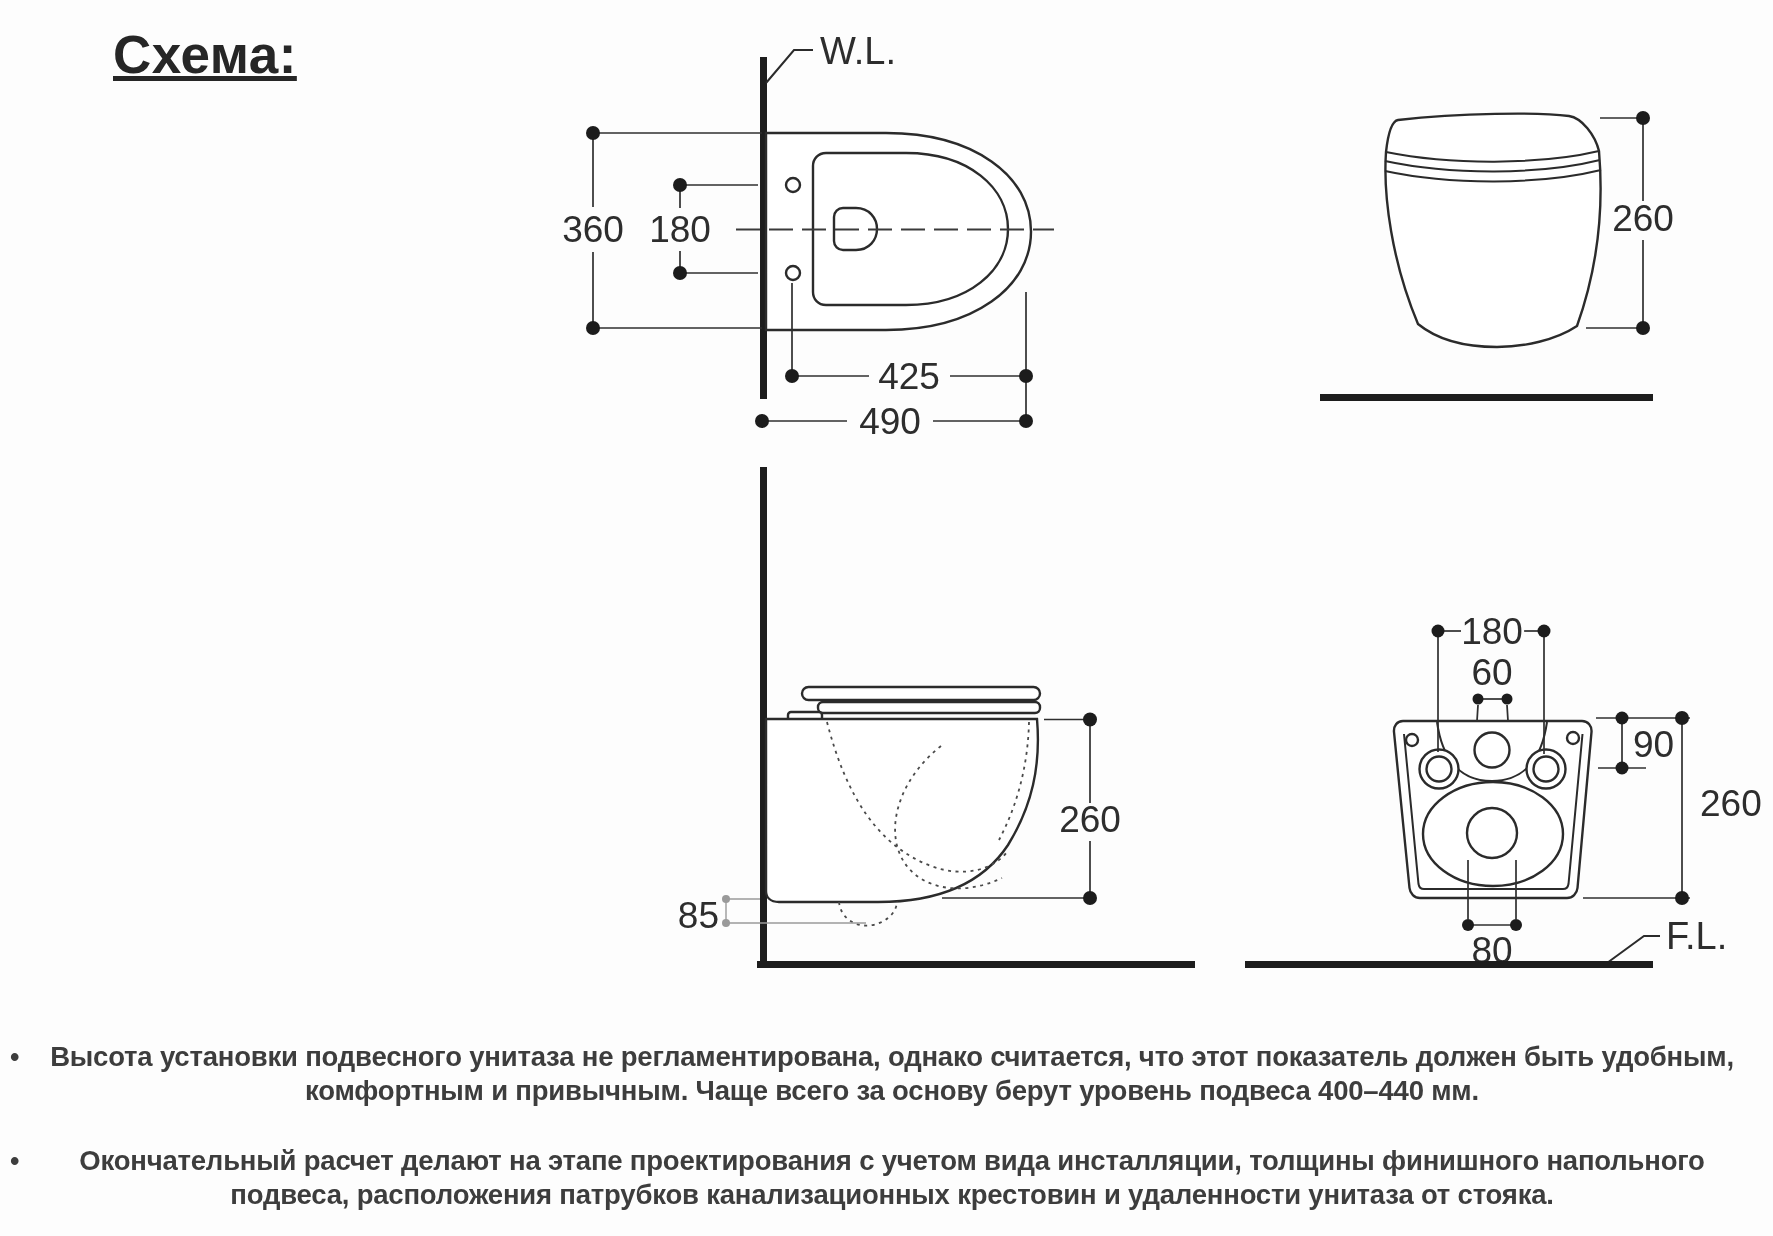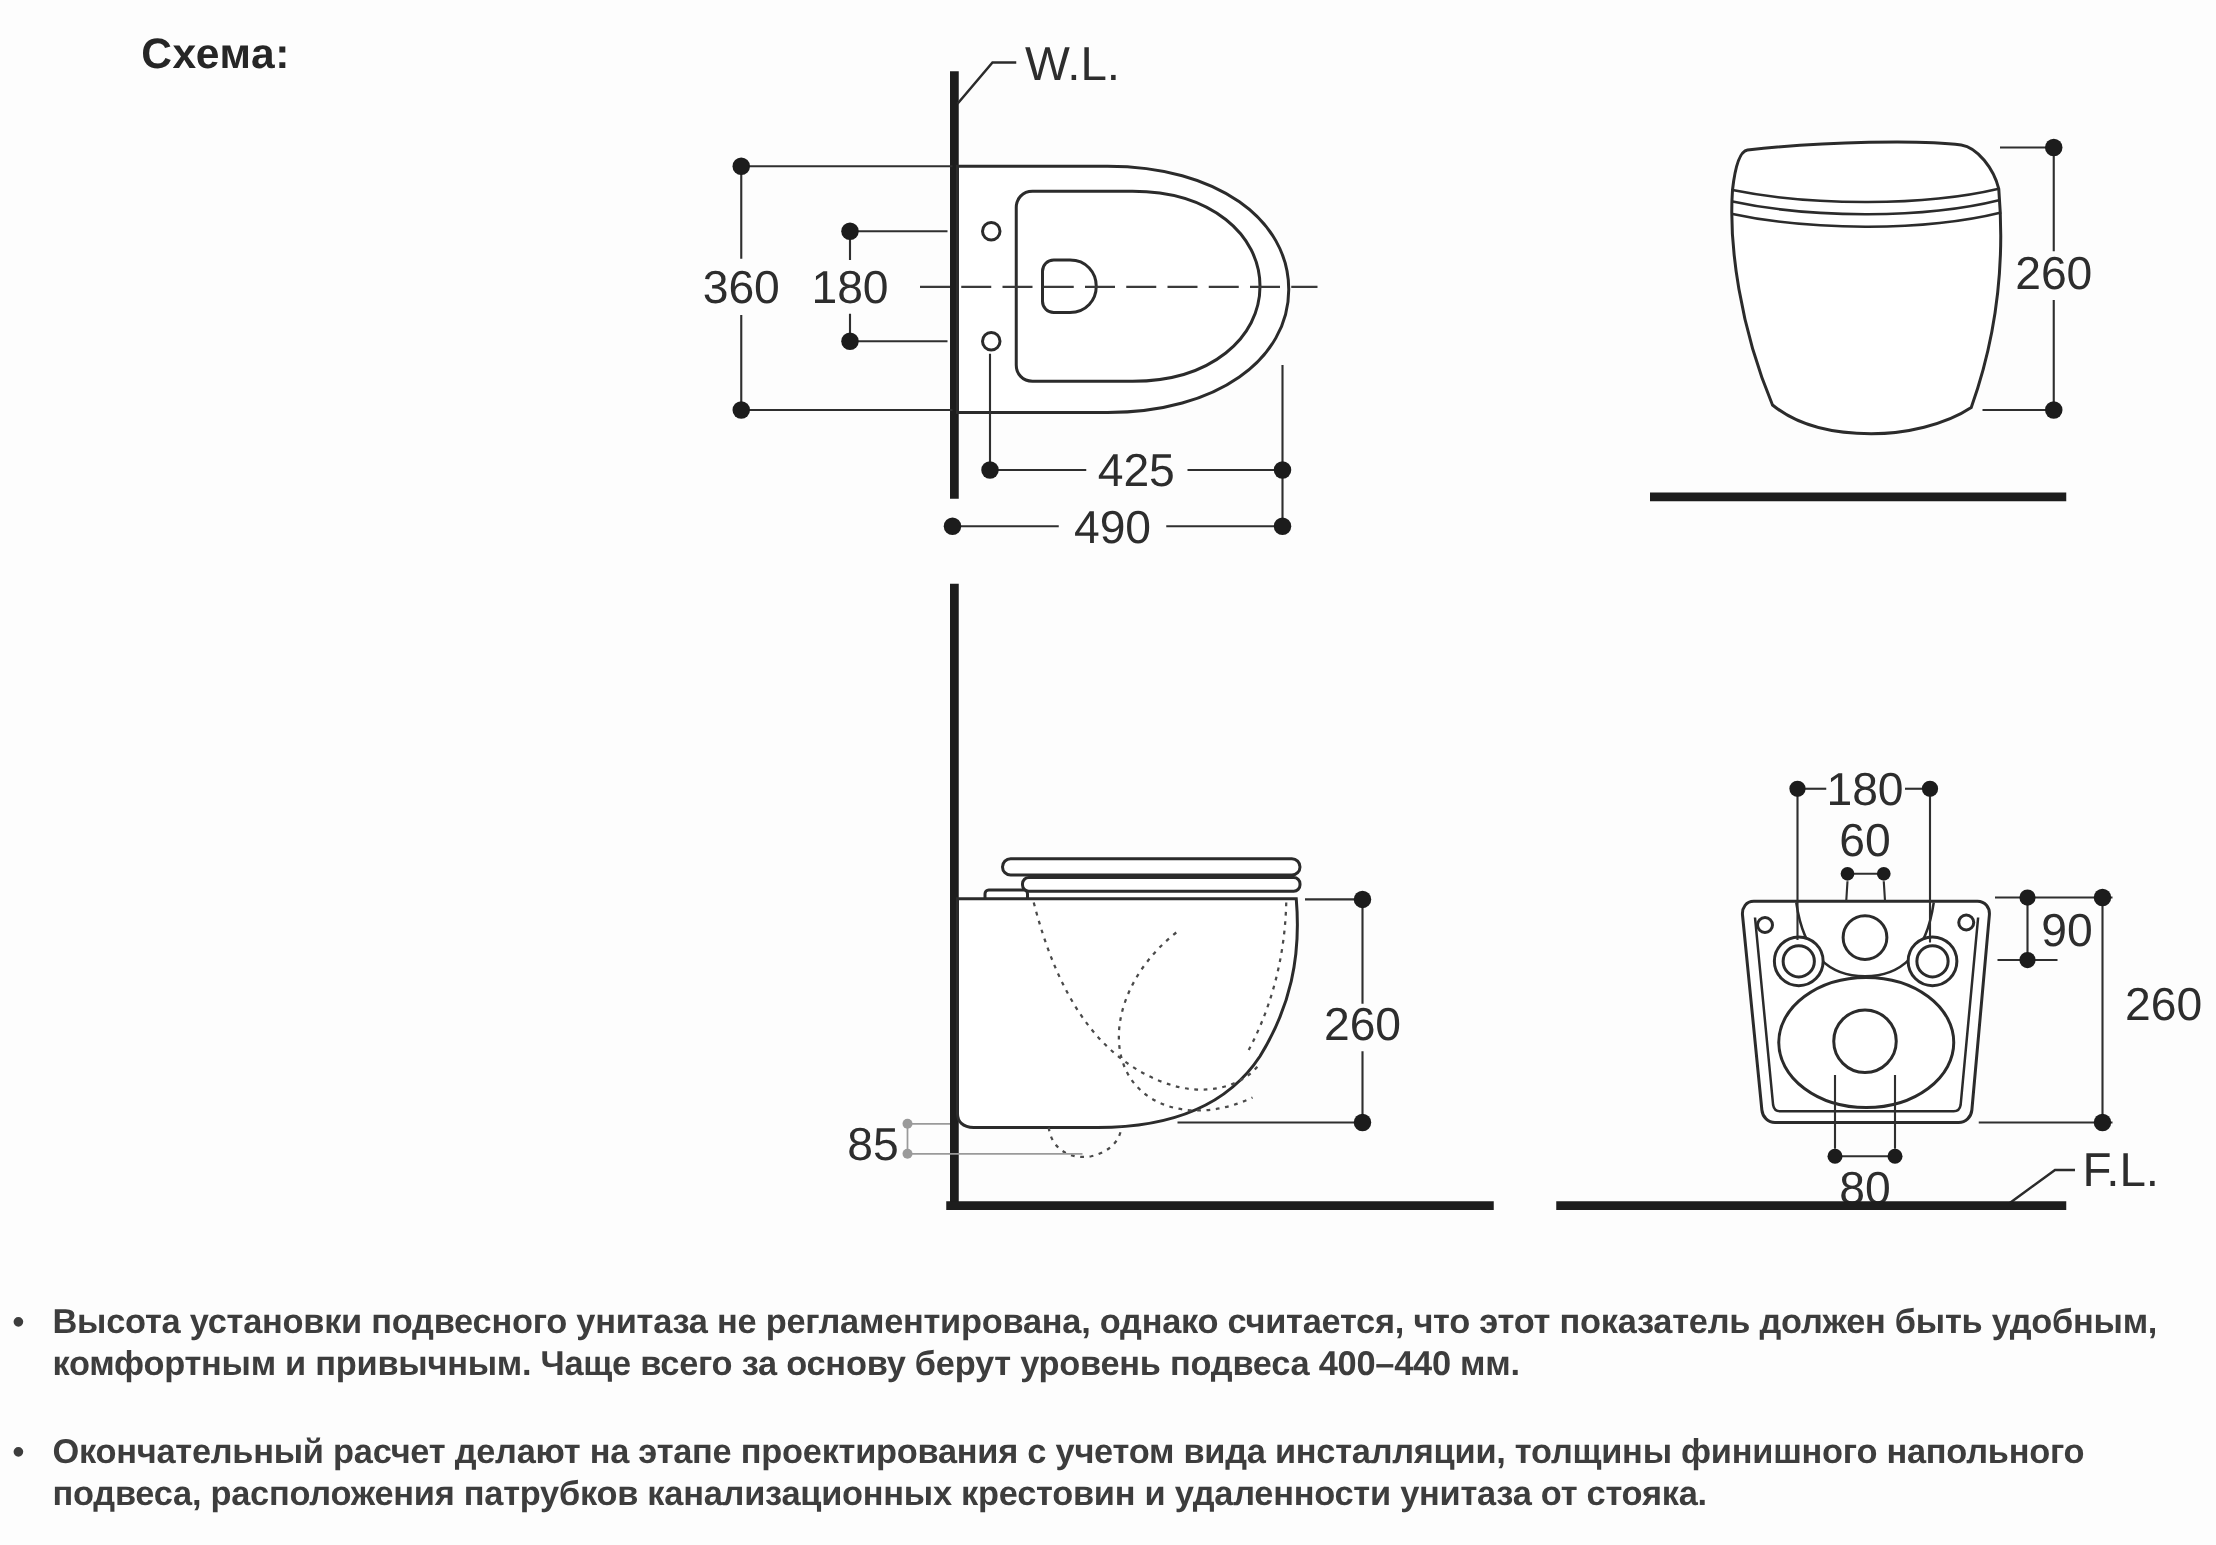--- a/index.html
+++ b/index.html
@@ -1,36 +1,36 @@
 <!DOCTYPE html>
 <html><head>
 <meta charset="utf-8">
 <style>
   html,body{margin:0;padding:0;}
   body{background:#ffffff;font-family:"Liberation Sans",sans-serif;}
   .page{position:relative;width:1773px;height:1236px;background:#fdfdfd;overflow:hidden;}
-  .title{position:absolute;left:113px;top:24px;font-size:34px;font-weight:700;color:#262626;letter-spacing:0.5px;}
+  .title{position:absolute;left:113px;top:24px;font-size:53px;font-weight:700;color:#262626;letter-spacing:0.5px;text-decoration:underline;}
   svg{position:absolute;left:0;top:0;}
   
   .thick{stroke:#1d1d1d;stroke-width:7;fill:none;}
   .shape{fill:#ffffff;stroke:#2b2b2b;stroke-width:2.4;}
   .ln{fill:none;stroke:#2b2b2b;stroke-width:2;}
   .center{fill:none;stroke:#3a3a3a;stroke-width:1.8;stroke-dasharray:24 9;}
   .dim{fill:none;stroke:#2f2f2f;stroke-width:1.7;}
   .dot{fill:#1c1c1c;stroke:none;}
   .gray{fill:none;stroke:#9a9a9a;stroke-width:1.4;}
   .gdot{fill:#9a9a9a;stroke:none;}
   .dotted{fill:none;stroke:#4a4a4a;stroke-width:1.8;stroke-dasharray:3 4.5;}
   text.dimlbl{font-size:37px;fill:#2d2d2d;font-family:"Liberation Sans",sans-serif;}
   text.wl{font-size:38px;fill:#2d2d2d;font-family:"Liberation Sans",sans-serif;}
   
   .notes{position:absolute;left:10px;top:1040px;width:1752px;}
   .note{display:flex;align-items:flex-start;margin-bottom:36px;}
   .bullet{width:32px;flex:none;font-size:27px;line-height:34px;color:#3d3d3d;font-weight:700;}
-  .note-text{width:1700px;font-size:27.5px;line-height:34px;font-weight:700;color:#3d3d3d;letter-spacing:-0.2px;}
+  .note-text{width:1700px;font-size:27.5px;line-height:34px;font-weight:700;color:#3d3d3d;letter-spacing:-0.2px;text-align:center;}
 </style>
 </head>
 <body>
 
 <div class="page">
 
   <div class="title">Схема:</div>
 
   <svg width="1773" height="1010" viewBox="0 0 1773 1010">
 

